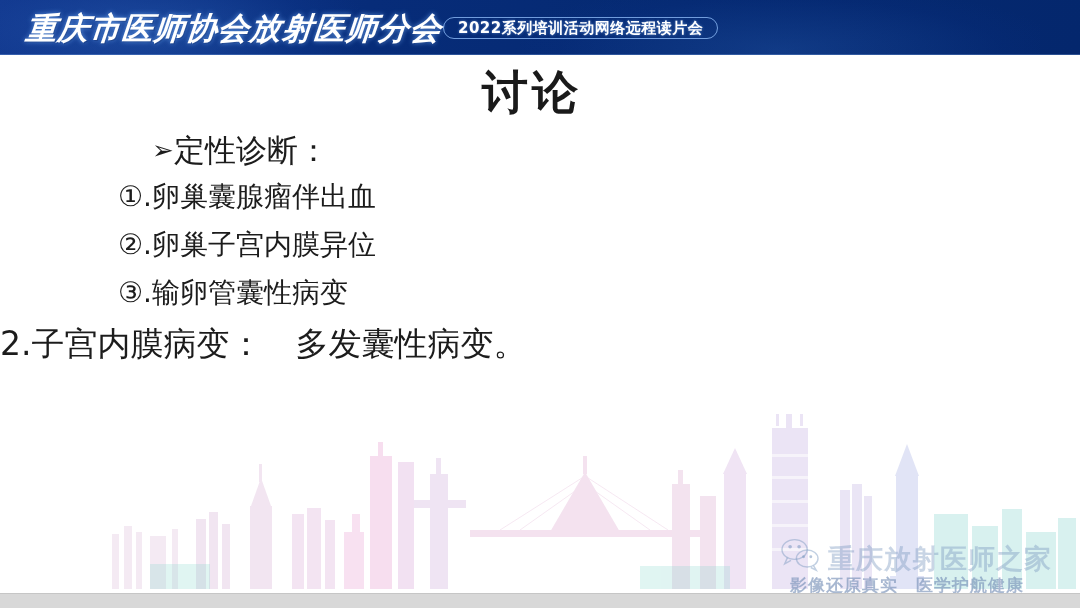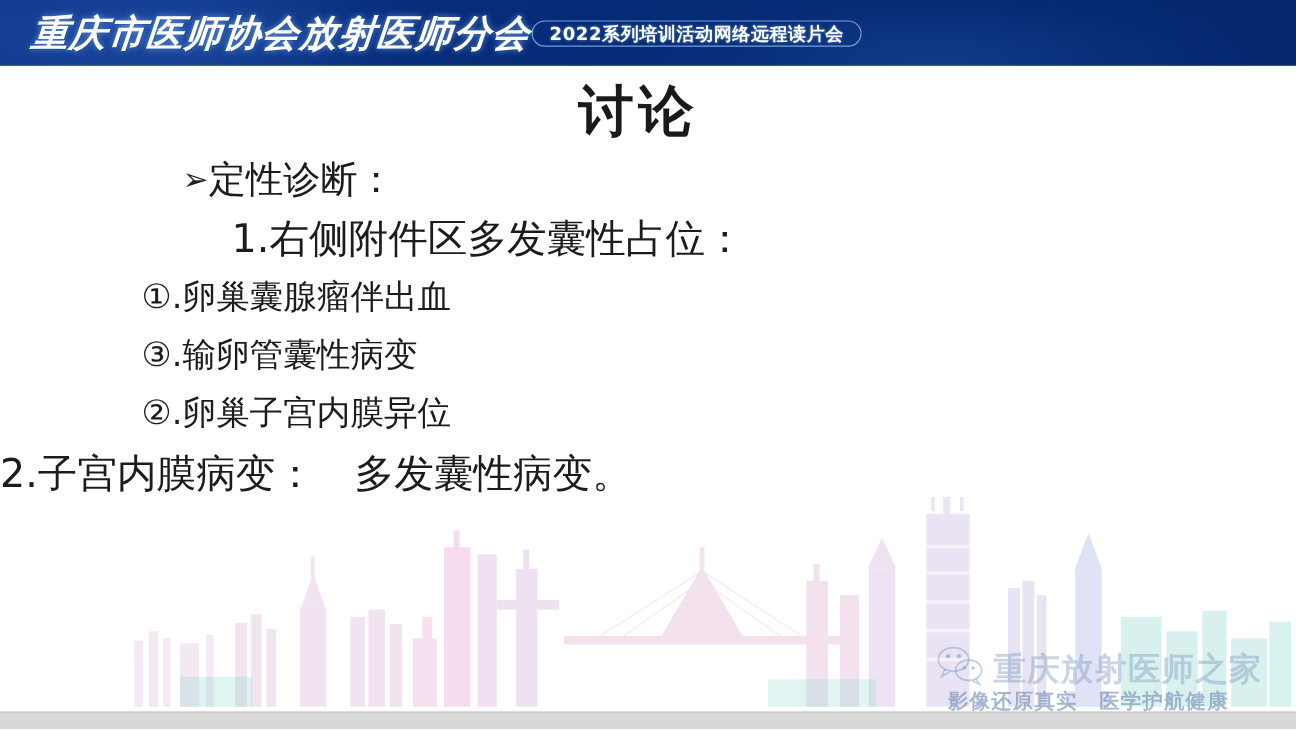--- a/index.html
+++ b/index.html
@@ -228,34 +228,31 @@
 
   <div class="slide-title">讨论</div>
 
   <div class="content">
 
     <div class="lvl1">
       <span class="bullet-arrow">➢</span>
       <span class="lvl1-text">定性诊断：</span>
     </div>
 
-    <div class="lvl2">
-      <span>1.</span><span>右侧附件区多发囊性占位：</span>
-    </div>
 
     <div class="lvl3">
       <span>①.</span><span>卵巢囊腺瘤伴出血</span>
     </div>
 
     <div class="lvl3">
+      <span>②.</span><span>卵巢子宫内膜异位</span>
+    </div>
+
+    <div class="lvl3">
       <span>③.</span><span>输卵管囊性病变</span>
-    </div>
-
-    <div class="lvl3">
-      <span>②.</span><span>卵巢子宫内膜异位</span>
     </div>
 
     <div class="lvl2b">
       <span>2.</span><span>子宫内膜病变：　多发囊性病变。</span>
     </div>
 
   </div>
 
   <svg class="skyline" viewBox="0 0 1080 180" preserveAspectRatio="none">
     <g opacity="0.30">

